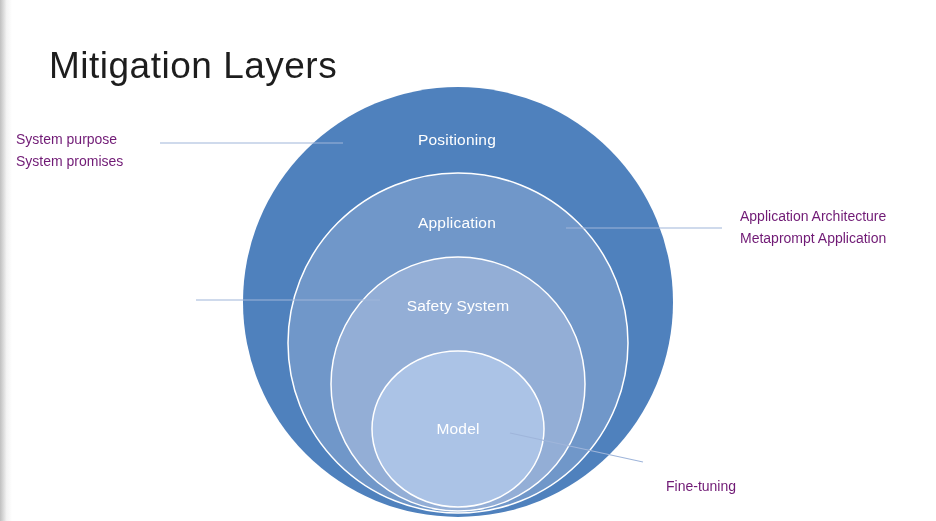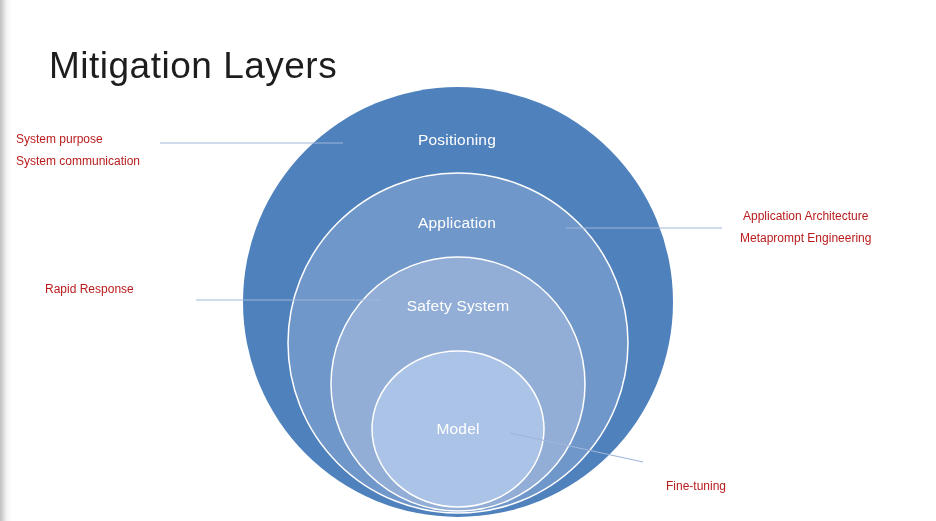--- a/index.html
+++ b/index.html
@@ -14,21 +14,21 @@
     background:linear-gradient(to right, rgba(140,140,140,.55), rgba(190,190,190,.18) 55%, rgba(255,255,255,0));
     pointer-events:none;
   }
   .title{
     position:absolute;left:49px;top:44px;margin:0;
     font-size:37px;line-height:44px;font-weight:400;
     letter-spacing:.5px;color:#1d1d1d;
   }
   svg.diagram{position:absolute;left:0;top:0;width:936px;height:521px;}
   .callout{
-    position:absolute;color:#b91c1c;font-size:12px;line-height:21.5px;
+    position:absolute;color:#701a75;font-size:14px;line-height:21.5px;
     white-space:nowrap;
   }
   .callout .ln{display:block;}
   .layer-label{
     fill:#ffffff;font-size:15.5px;font-weight:500;letter-spacing:.2px;
   }
 </style>
 </head>
 <body>
 
@@ -46,30 +46,29 @@
       <text x="457" y="145" text-anchor="middle" class="layer-label" fill="#ffffff">Positioning</text>
       <text x="457" y="228" text-anchor="middle" class="layer-label" fill="#ffffff">Application</text>
       <text x="458" y="311" text-anchor="middle" class="layer-label" fill="#ffffff">Safety System</text>
       <text x="458" y="434" text-anchor="middle" class="layer-label" fill="#ffffff">Model</text>
     </svg>
 
   <h1 class="title">Mitigation Layers</h1>
 
   <div class="callout" style="left: 16px; top: 129px;">
     <span class="ln">System purpose</span>
-    <span class="ln">System communication</span>
+    <span class="ln">System promises</span>
   </div>
 
   <div class="callout" style="left: 740px; top: 206px; text-align: center;">
     <span class="ln">Application Architecture</span>
-    <span class="ln">Metaprompt Engineering</span>
+    <span class="ln">Metaprompt Application</span>
   </div>
 
   <div class="callout" style="left: 45px; top: 279px;">
-    <span class="ln">Rapid Response</span>
   </div>
 
   <div class="callout" style="left: 666px; top: 476px;">
     <span class="ln">Fine-tuning</span>
   </div>
 
   <div class="edge-shadow"></div>
 </div>
 
 </body></html>

